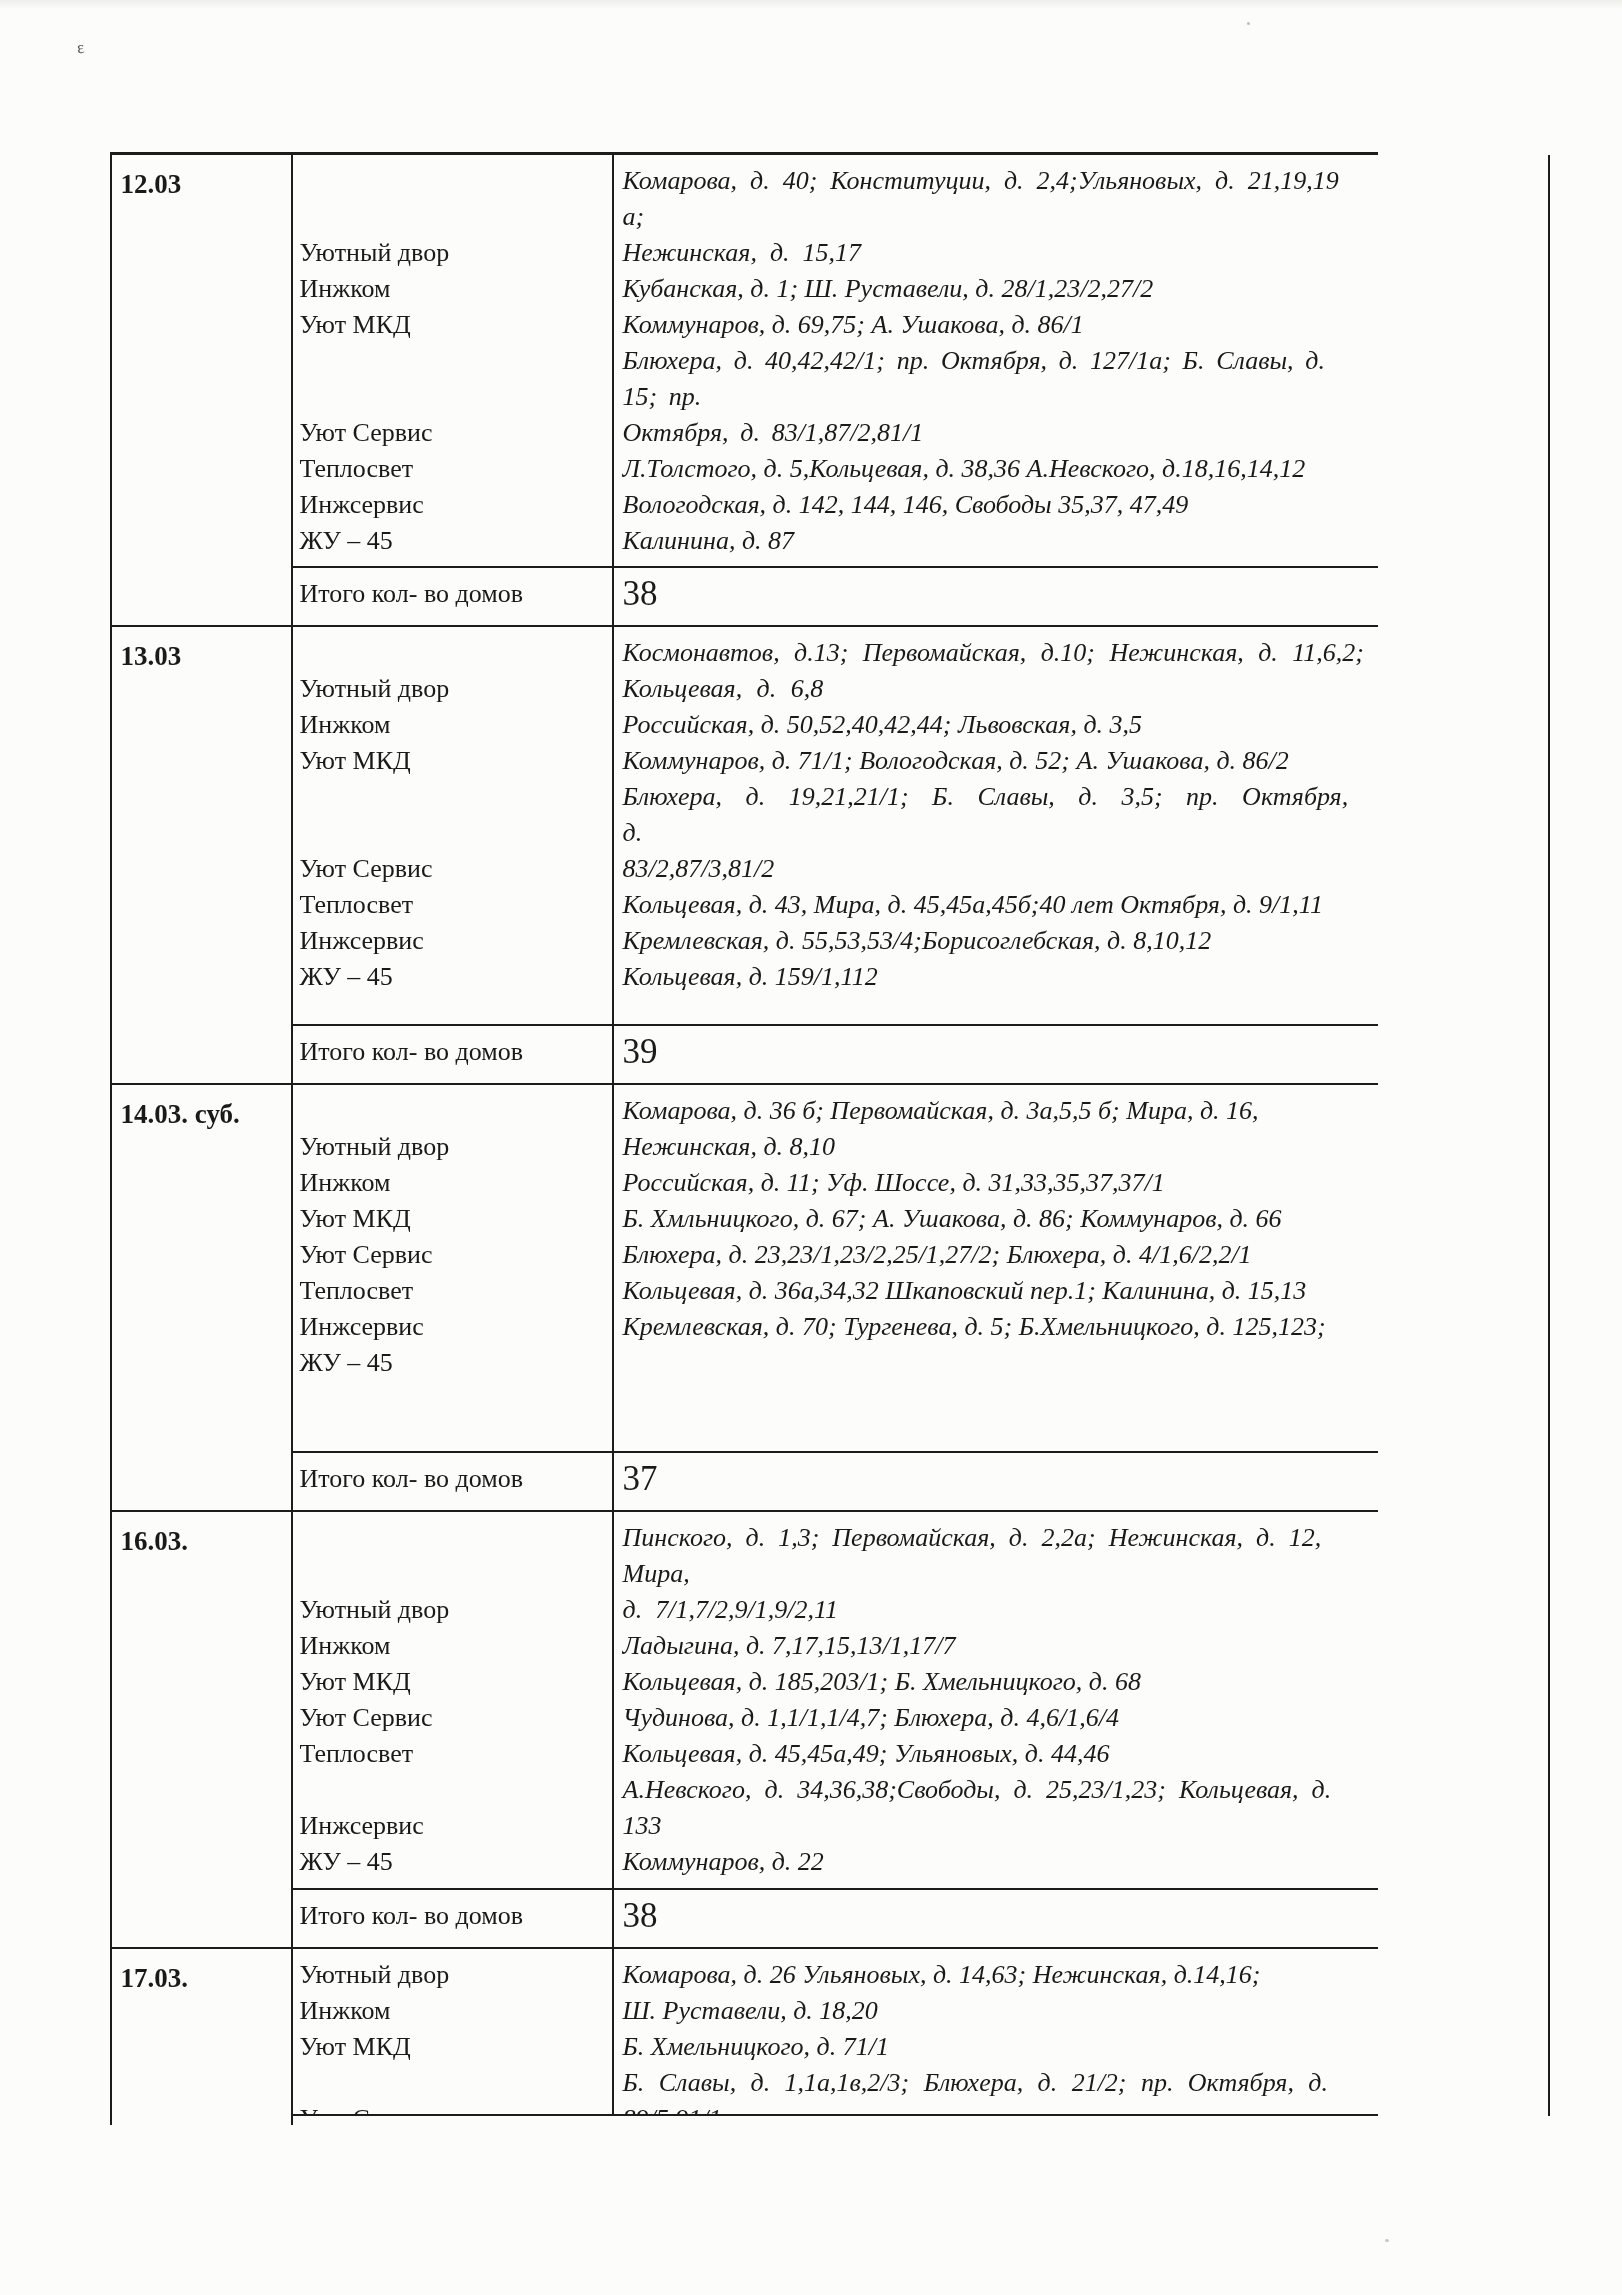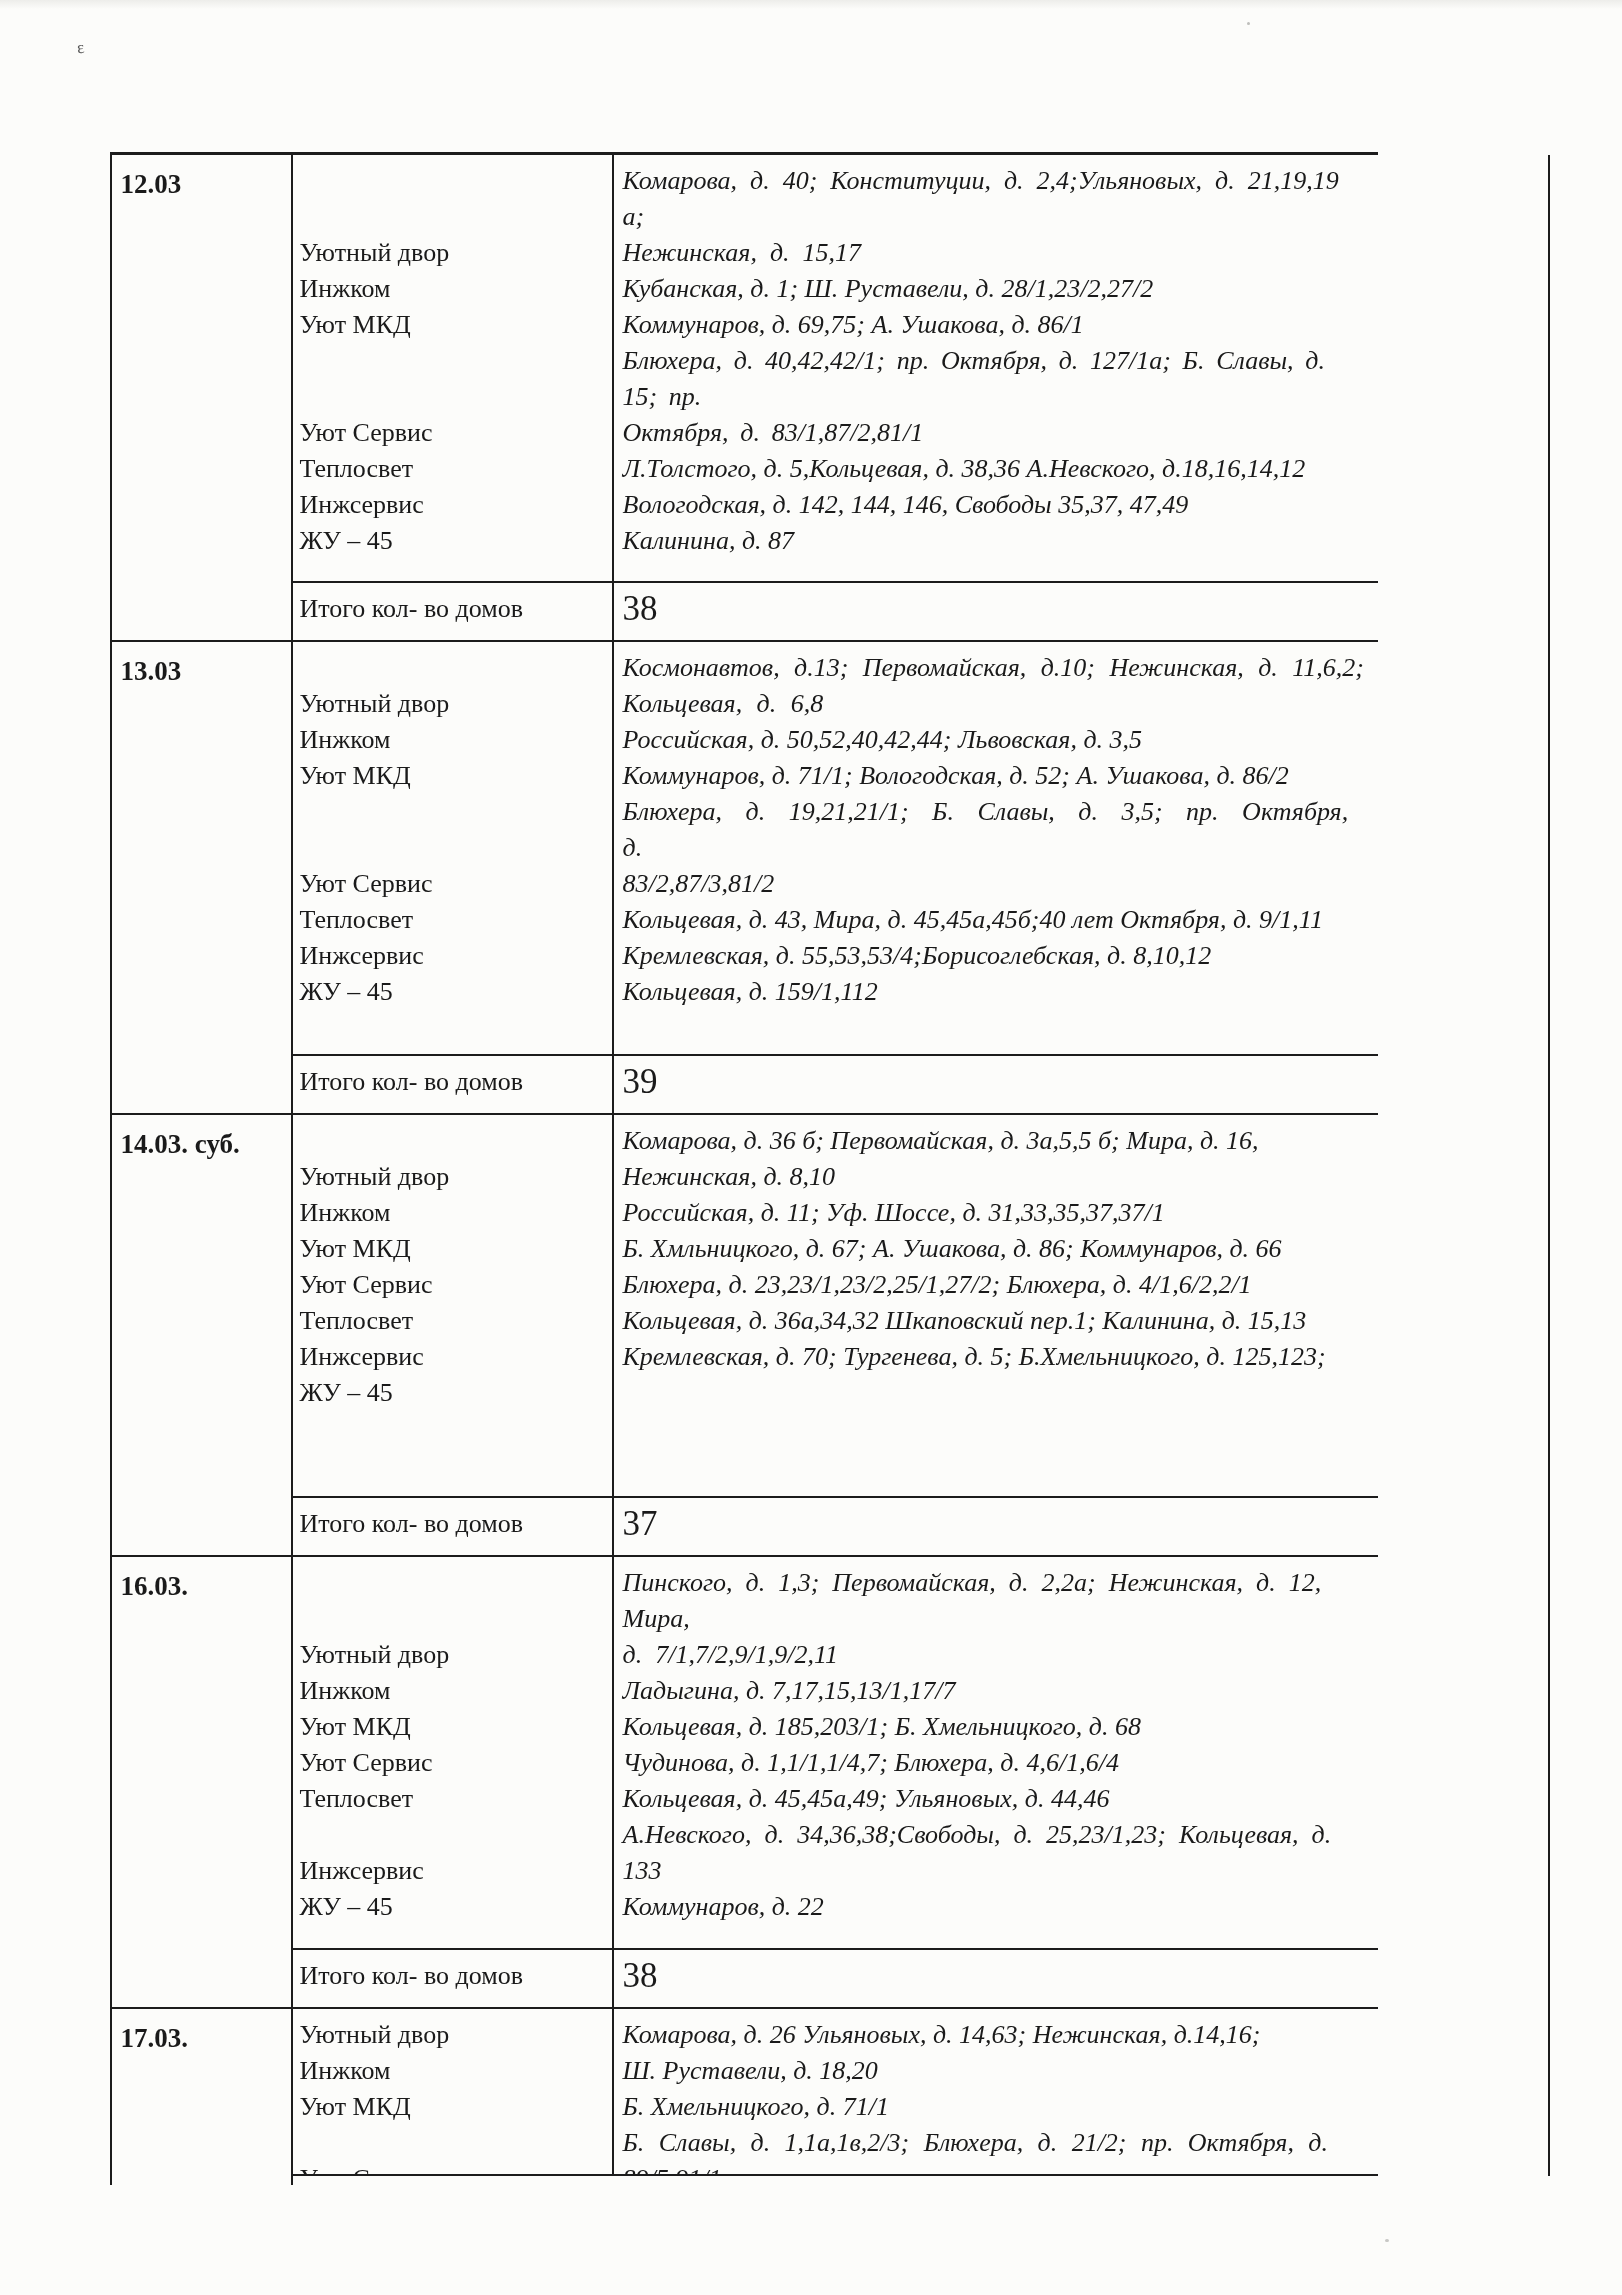--- a/index.html
+++ b/index.html
@@ -26,21 +26,21 @@
   .block-right{position:relative;flex:1 1 auto;min-width:0;}
   .divider23{position:absolute;left:319px;top:0;bottom:0;width:2px;background:#1c1c1c;}
   .block.last .block-right{border-bottom:2.6px solid #1c1c1c;}
 
   .main{box-sizing:border-box;padding-top:7.9px;overflow:hidden;}
   .row{display:flex;align-items:flex-end;}
   .org{box-sizing:border-box;flex:0 0 321px;width:321px;padding-left:6.5px;
        font-size:26px;line-height:36px;white-space:nowrap;}
   .addr{box-sizing:border-box;flex:1 1 auto;min-width:0;padding:0 9.2px 0 8.5px;
         font-size:26px;line-height:36px;white-space:pre-line;font-style:italic;}
-  .total-row{display:flex;align-items:flex-start;border-top:2px solid #1c1c1c;height:59px;box-sizing:border-box;margin-top:15px;}
+  .total-row{display:flex;align-items:flex-start;border-top:2px solid #1c1c1c;height:59px;box-sizing:border-box;}
   .total-label{box-sizing:border-box;flex:0 0 321px;width:321px;padding:9.2px 0 0 6.5px;font-size:26px;line-height:33px;}
   .total-value{box-sizing:border-box;flex:1 1 auto;padding:9.2px 0 0 8.5px;font-size:35px;line-height:33px;}
 </style>
 </head>
 <body>
 
 <div class="page">
   <span class="stray-mark">ε</span>
   <span class="speck s1"></span>
   <span class="speck s2"></span>

